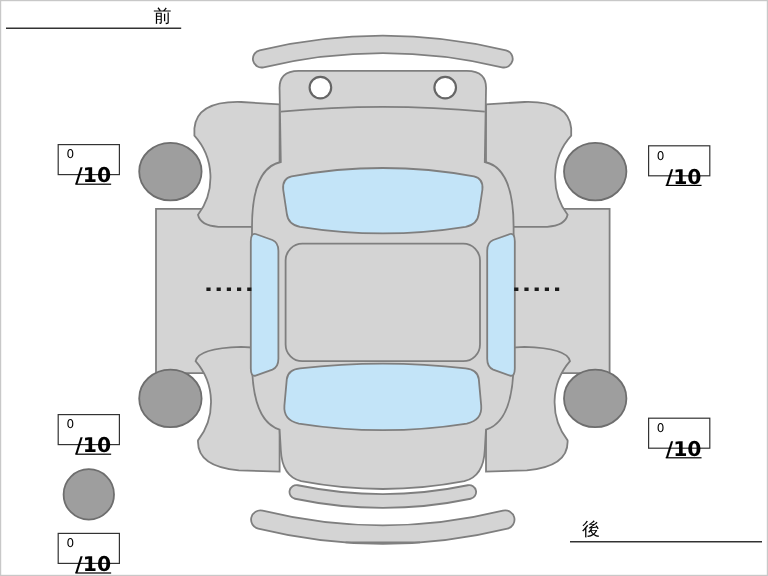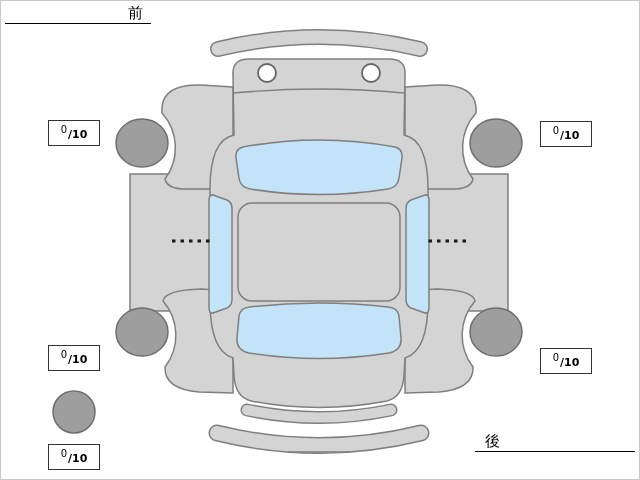--- a/index.html
+++ b/index.html
@@ -26,21 +26,21 @@
   .bumper-fill{fill:none;stroke:var(--car-body);stroke-linecap:round;}
   .dots-line{fill:none;stroke:#1a1a1a;stroke-width:3;stroke-dasharray:3.5 5;}
   .nozzle{fill:#ffffff;stroke:#666666;stroke-width:1.8;}
 
   .score-box{
     position:absolute;width:52px;height:26px;background:#ffffff;
     border:1px solid var(--box-border);
     display:flex;justify-content:center;align-items:flex-start;color:#000;
   }
   .score-num{font-size:10px;line-height:1;margin-top:4px;}
-  .score-den{font-size:11px;font-weight:bold;line-height:1;margin-top:8px;margin-left:1px;}
+  .score-den{font-size:17px;font-weight:bold;line-height:1;margin-top:18px;margin-left:1px;text-decoration:underline;}
   .pos-fl{left:47px;top:119px;}
   .pos-fr{left:539px;top:120px;}
   .pos-rl{left:47px;top:344px;}
   .pos-rr{left:539px;top:347px;}
   .pos-spare{left:47px;top:443px;}
 
   .axis-label{
     position:absolute;border-bottom:1px solid #000;height:21px;line-height:20px;
     font-size:15px;color:#000;
   }

